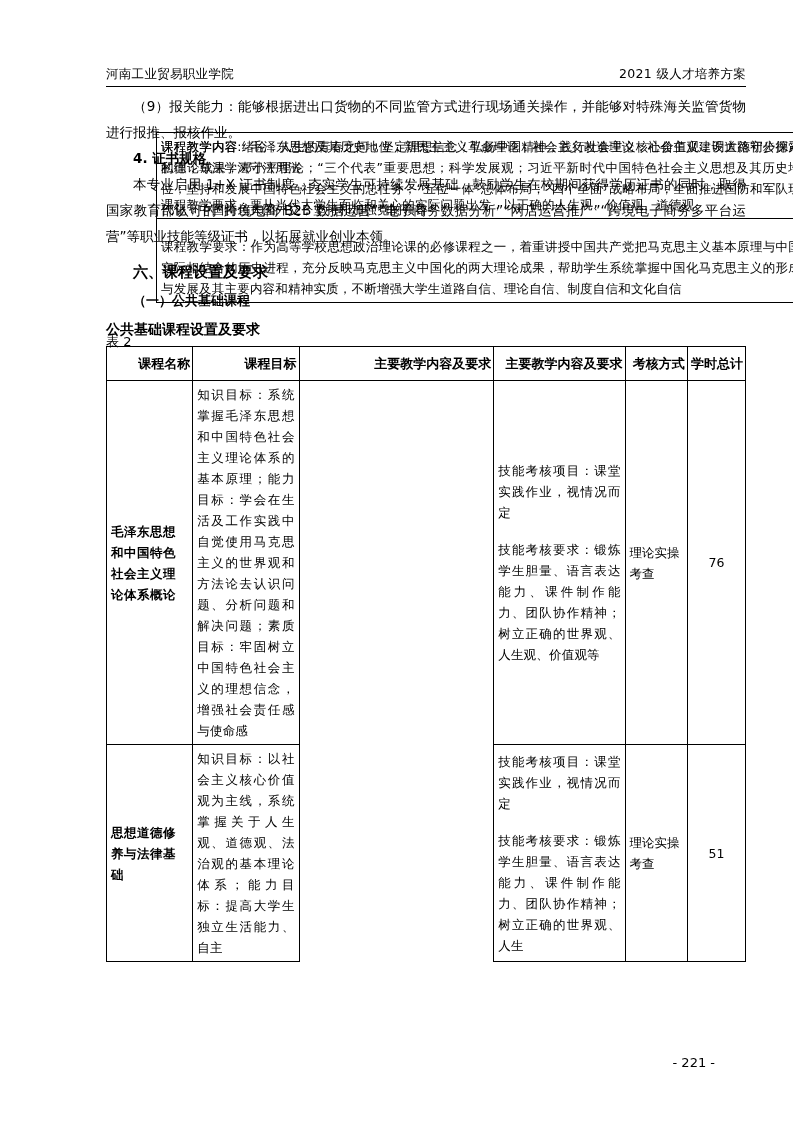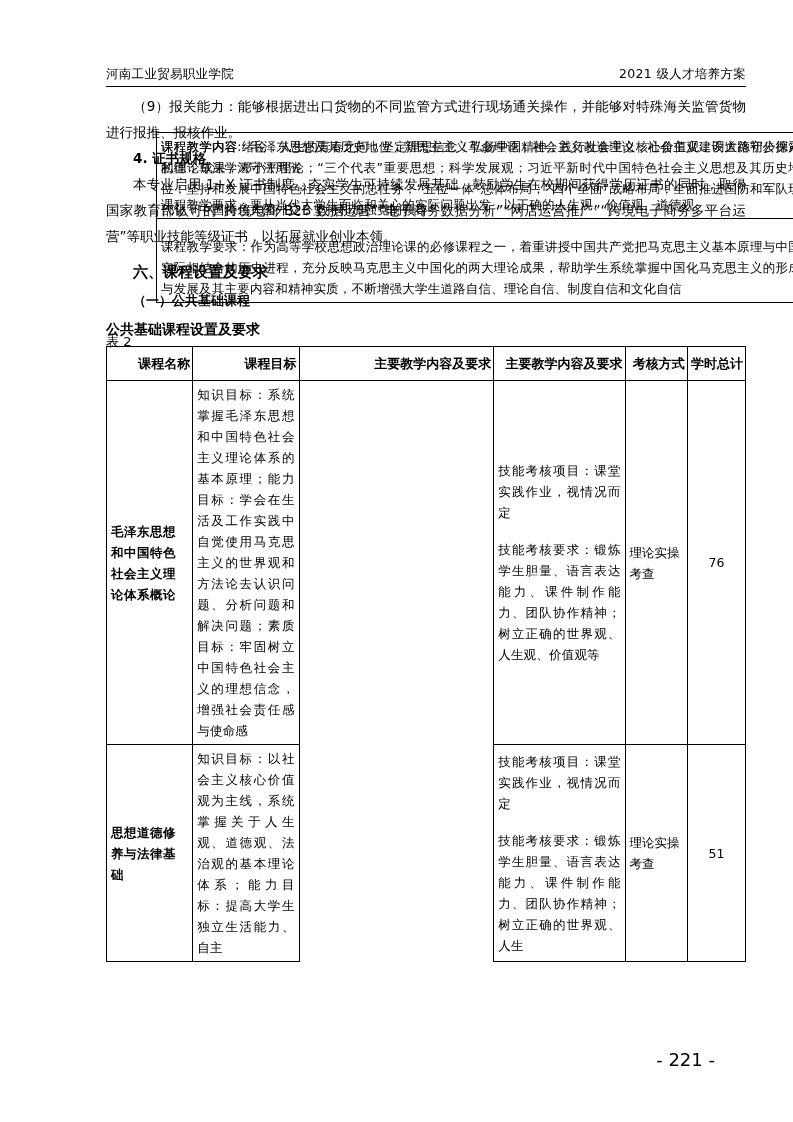--- a/index.html
+++ b/index.html
@@ -115,21 +115,21 @@
   td.hours {
     text-align: center;
     font-size: 13px;
   }
   td p { margin: 0; }
   td p + p { margin-top: 16px; }
   .pagenum {
     position: absolute;
     right: 78px;
     bottom: 52px;
-    font-size: 18px;
+    font-size: 13px;
   }
 </style>
 </head>
 <body>
 
 <div class="page">
   <div class="content">
 
     <div class="header-row">
       <span class="header-left">河南工业贸易职业学院</span>

